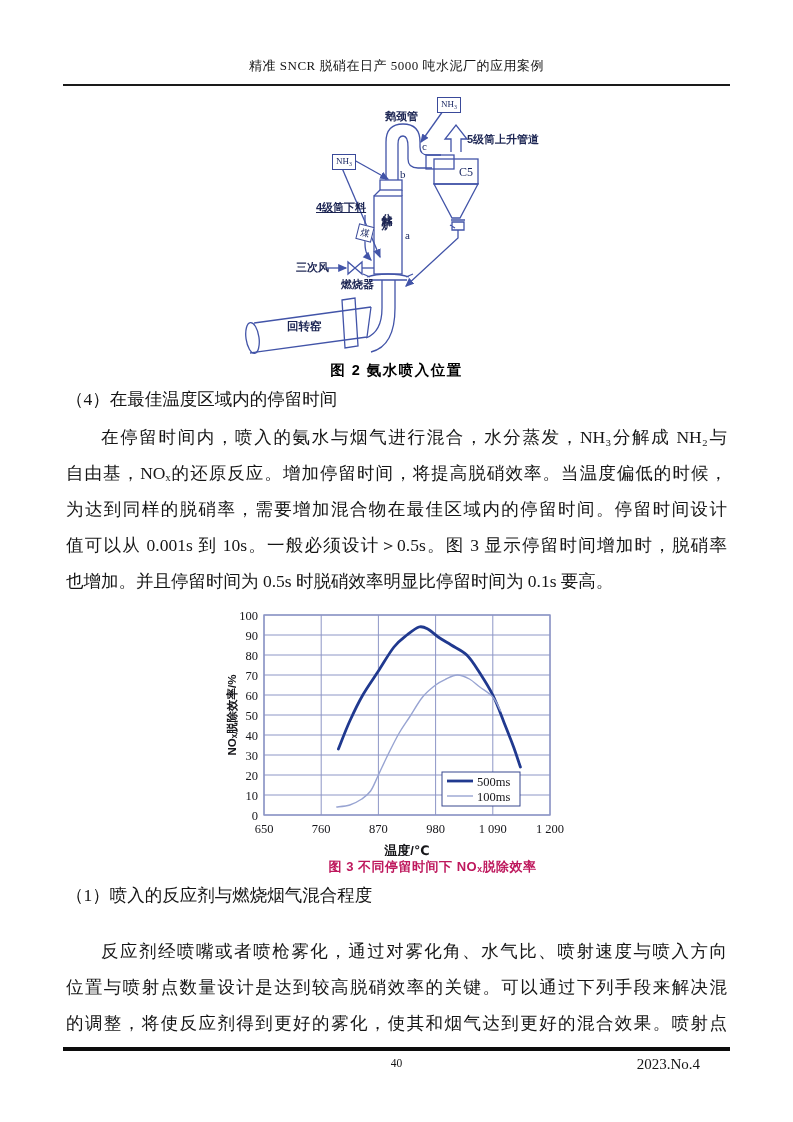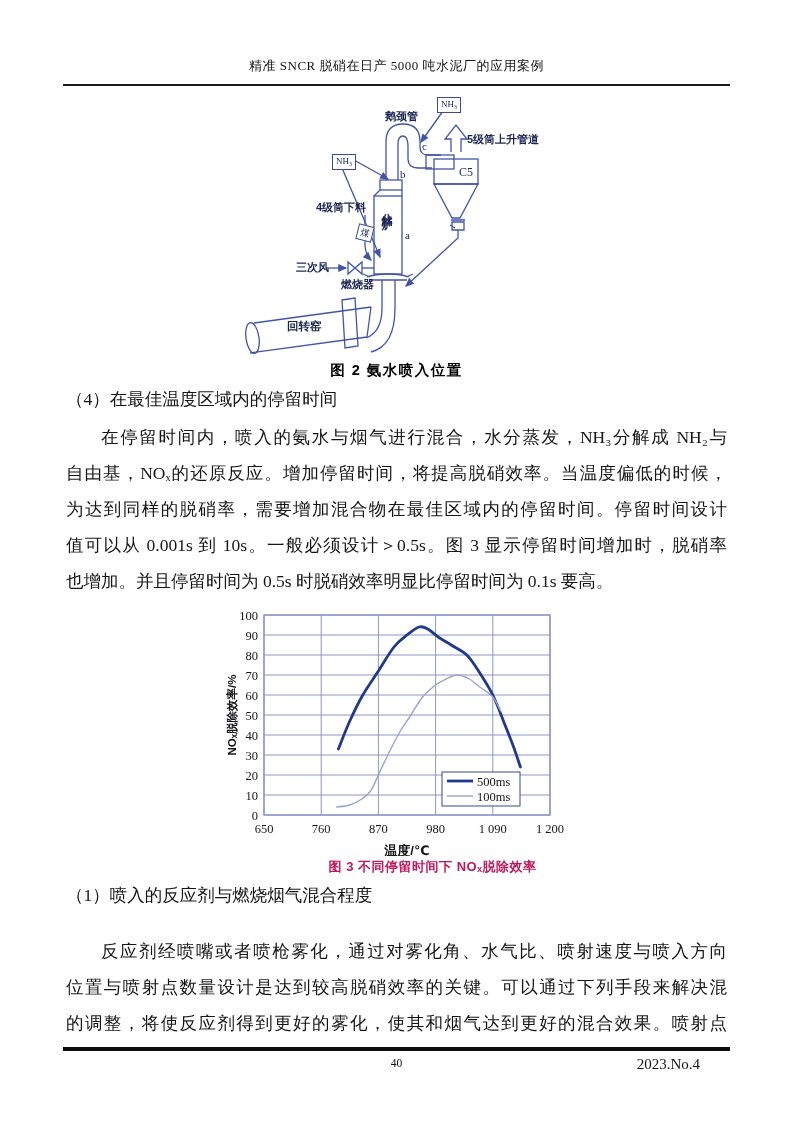--- a/index.html
+++ b/index.html
@@ -89,21 +89,21 @@
       <path d="M213,126 H227 M214,128 H226 V136 H214 Z M212,131 L217,134"></path>
       <path d="M220,136 V144 L168,192" marker-end="url(#arr)"></path>
     </g>
   </svg>
 
   <div class="dbox" style="left:199px;top:3px;width:22px;height:14px;">NH₃</div>
   <div class="dbox" style="left:94px;top:60px;width:22px;height:14px;">NH₃</div>
   <div class="dlab" style="left:147px;top:16px;">鹅颈管</div>
   <div class="dlab" style="left:229px;top:39px;">5级筒上升管道</div>
   <div class="dpt" style="left:221px;top:73px;font-size:12px;font-style:normal;">C5</div>
-  <div class="dlab" style="left:78px;top:107px;">4级筒下料</div>
+  <div class="dlab" style="left:78px;top:107px;text-decoration:underline;">4级筒下料</div>
   <div class="dbox" id="coal-box" style="left:119px;top:131px;width:14px;height:14px;line-height:14px;">煤</div>
   <div class="dlab" id="calciner-label" style="left:143px;top:110px;height:50px;">分解炉</div>
   <div class="dlab" style="left:58px;top:167px;">三次风</div>
   <div class="dlab" style="left:103px;top:184px;">燃烧器</div>
   <div class="dlab" style="left:49px;top:226px;font-size:11.5px;">回转窑</div>
   <div class="dpt" style="left:167px;top:136px;">a</div>
   <div class="dpt" style="left:162px;top:75px;">b</div>
   <div class="dpt" style="left:184px;top:47px;">c</div>
 </div>
 <div class="abs" id="fig2-caption">图 2  氨水喷入位置</div>

